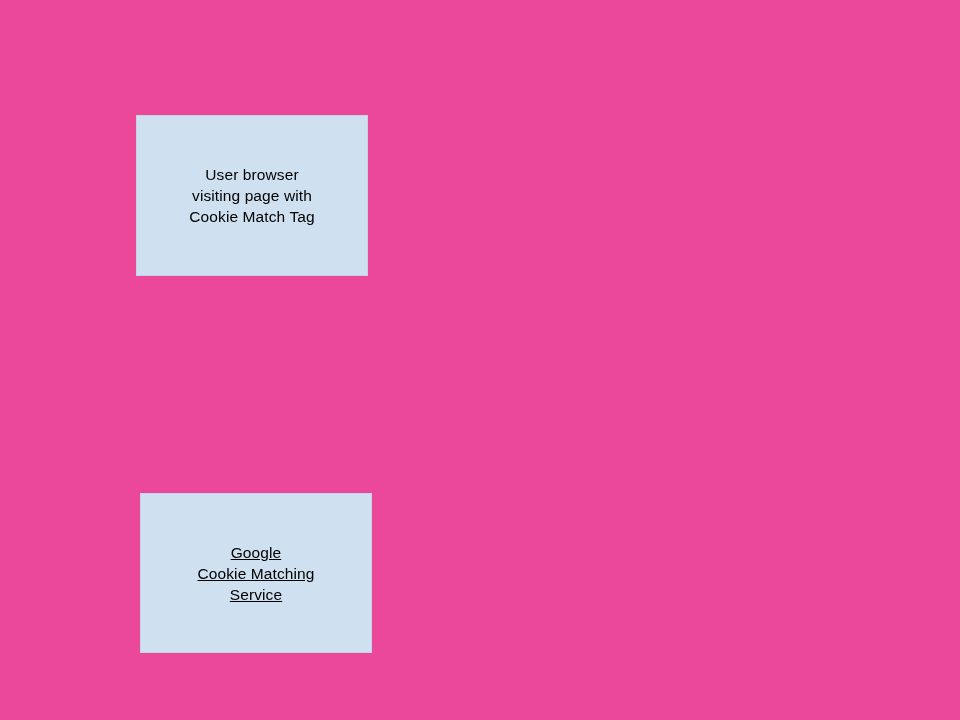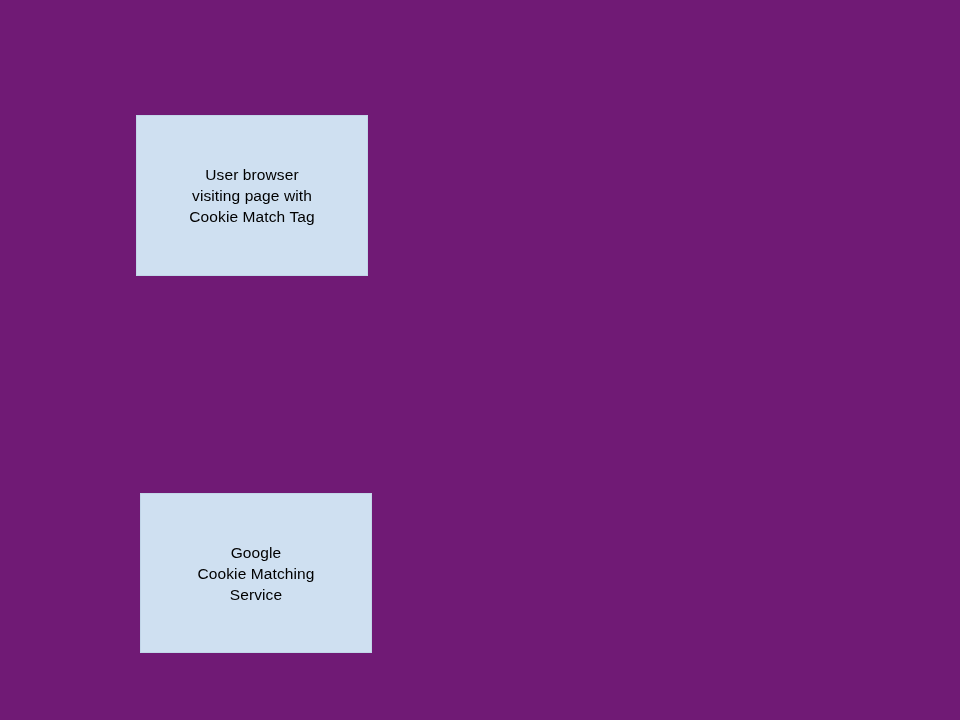--- a/index.html
+++ b/index.html
@@ -71,30 +71,30 @@
   #node-google-cookie-matching {
     left: 140px;
     top: 493px;
     width: 232px;
     height: 160px;
   }
 </style>
 </head>
 <body style="background: rgb(0, 0, 0);">
 
-<div id="diagram-canvas" style="width: 960px; height: 720px; background: #701a75;">
+<div id="diagram-canvas" style="width: 960px; height: 720px; background: #ec4899;">
 
   <svg id="connector-layer" width="960" height="720" viewBox="0 0 960 720" aria-hidden="true"></svg>
 
   <div class="node-box" id="node-user-browser" style="left: 136px; top: 115px; width: 232px; height: 161px; background: rgb(207, 224, 241); border-color: rgb(194, 214, 232);">
     <span class="node-label" style="color: rgb(0, 0, 0);">User browser
 visiting page with
 Cookie Match Tag</span>
   </div>
 
 
   <div class="node-box" id="node-google-cookie-matching" style="left: 140px; top: 493px; width: 232px; height: 160px; background: rgb(207, 224, 241); border-color: rgb(194, 214, 232);">
-    <span class="node-label" style="color: rgb(0, 0, 0);">Google
+    <span class="node-label" style="color: rgb(0, 0, 0); text-decoration: underline;">Google
 Cookie Matching
 Service</span>
   </div>
 
 </div>
 
 </body></html>

